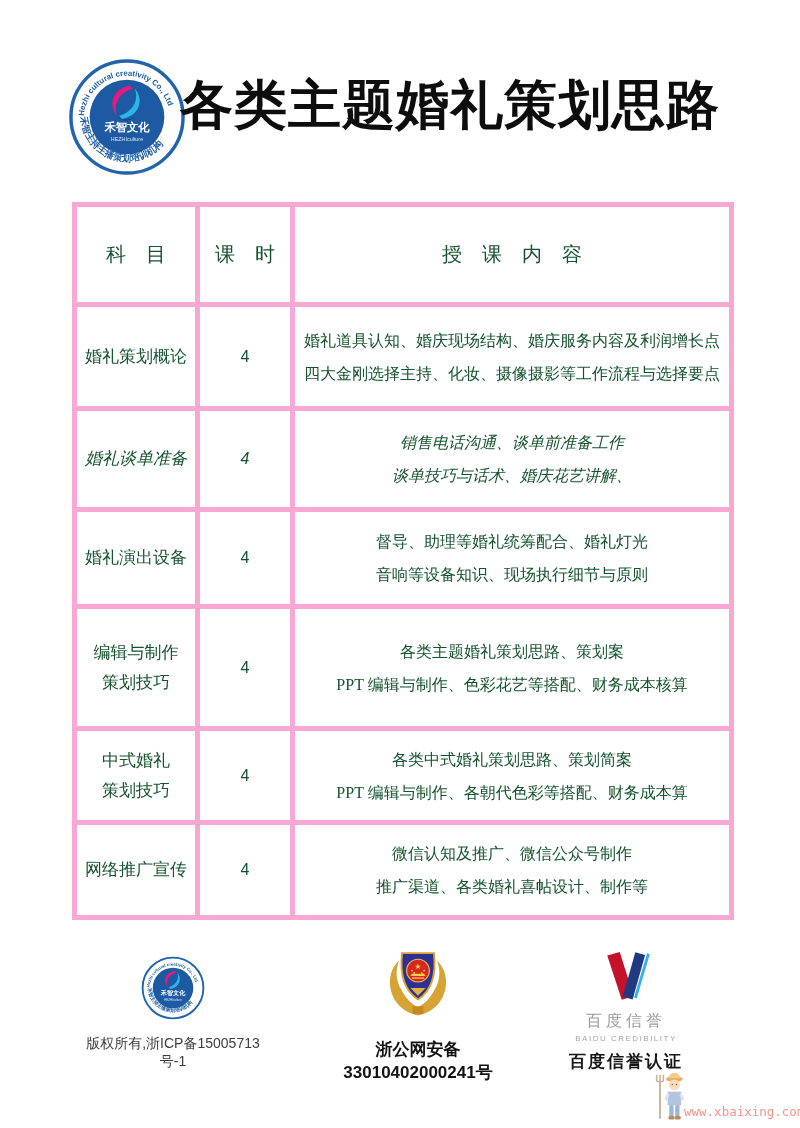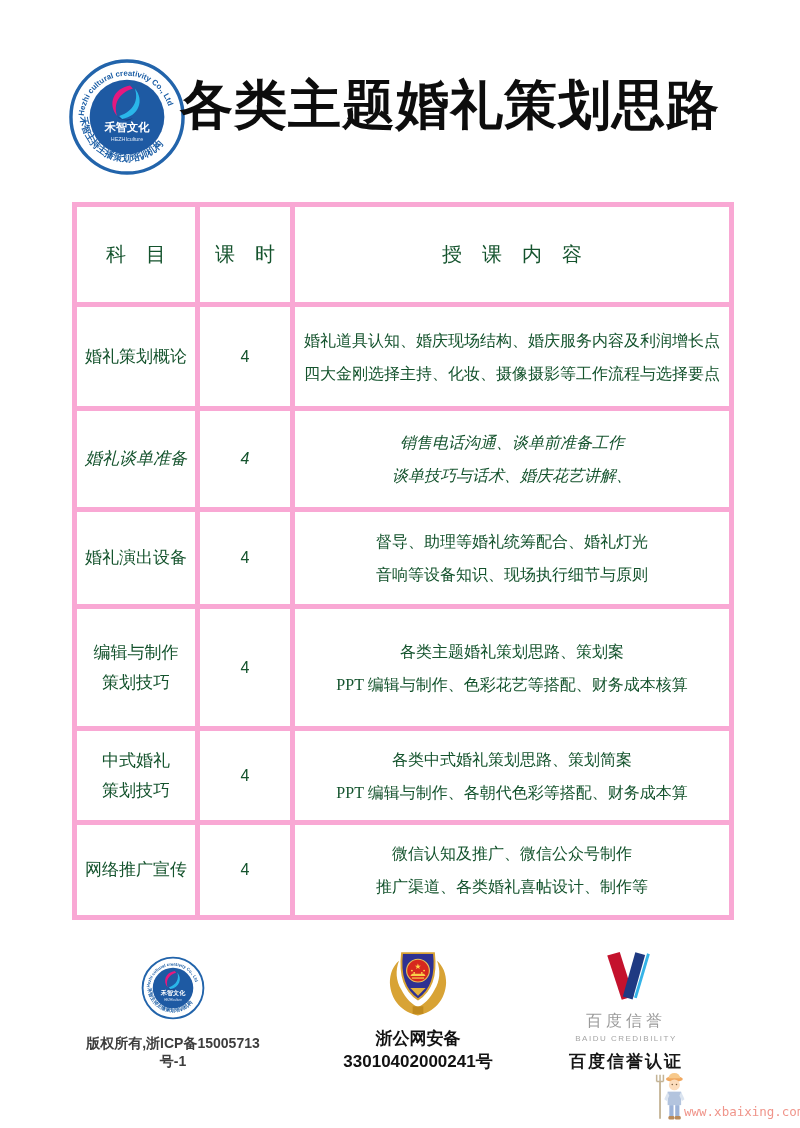--- a/index.html
+++ b/index.html
@@ -25,25 +25,25 @@
   table.ctable tr:nth-child(6){height:94px;}
   table.ctable tr:nth-child(7){height:95px;}
   td.hd{text-align:center;font-size:20px;color:#1e1e1e;}
   td.subject{text-align:center;font-size:17px;line-height:30px;}
   td.hours{text-align:center;font-size:16px;font-family:"Liberation Sans",sans-serif;}
   td.content{text-align:center;font-size:16px;line-height:33px;}
 
   
   .footer-left{position:absolute;left:83px;top:956px;width:180px;text-align:center;}
   .footer-left svg{width:64px;height:64px;}
-  .copyright{margin-top:11px;font-size:14px;font-weight:bold;color:#3d3d3d;
+  .copyright{margin-top:11px;font-size:14px;font-weight:normal;color:#3d3d3d;
              font-family:"Liberation Sans",sans-serif;}
   .footer-mid{position:absolute;left:318px;top:944px;width:200px;text-align:center;}
   .footer-mid svg{width:76px;height:76px;}
-  .police-text{margin-top:3px;font-size:17px;font-weight:bold;color:#121212;
+  .police-text{margin-top:14px;font-size:17px;font-weight:bold;color:#121212;
                font-family:"Liberation Sans",sans-serif;}
   .footer-right{position:absolute;left:548px;top:948px;width:156px;text-align:center;}
   .footer-right svg{width:58px;height:54px;}
   .baidu-cn{font-size:16px;color:#9a9a9a;letter-spacing:4px;margin-top:5px;
             font-family:Liberation Mono, monospace;}
   .baidu-en{font-size:8px;color:#a5a5a5;letter-spacing:1.5px;margin-top:2px;
             font-family:"Liberation Sans",sans-serif;}
   .baidu-cert{font-size:17px;font-weight:bold;color:#161616;letter-spacing:2px;margin-top:7px;
               font-family:"Liberation Sans",sans-serif;}
 

